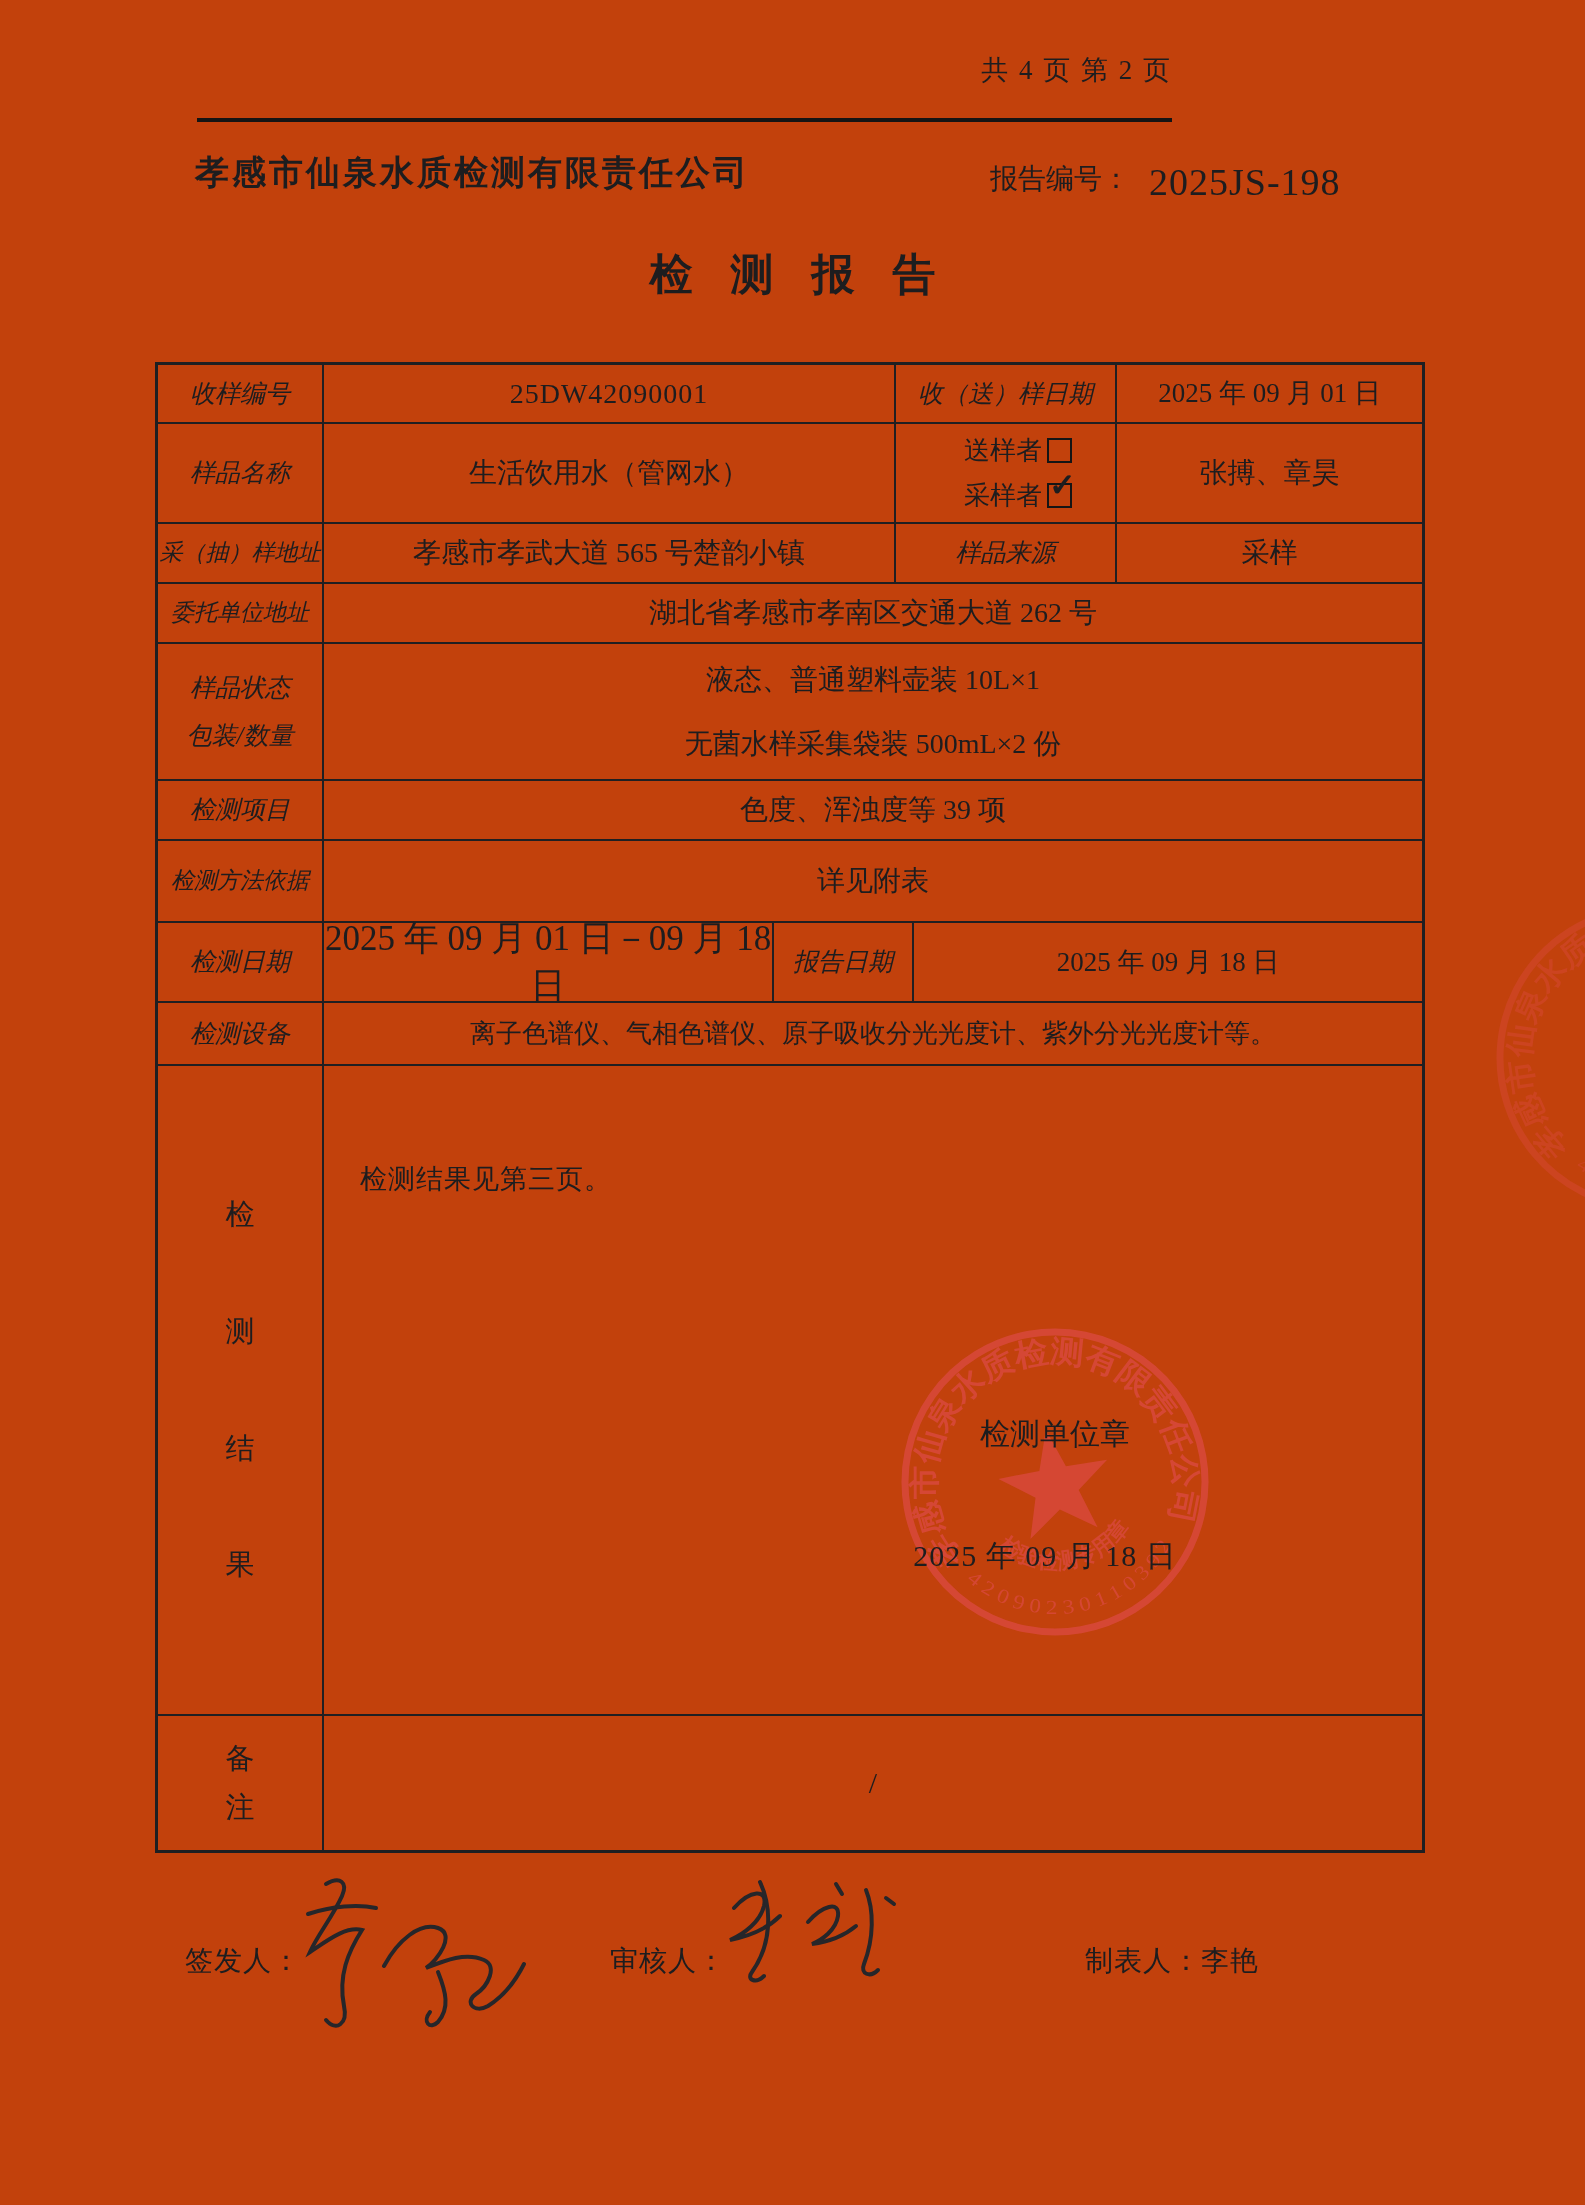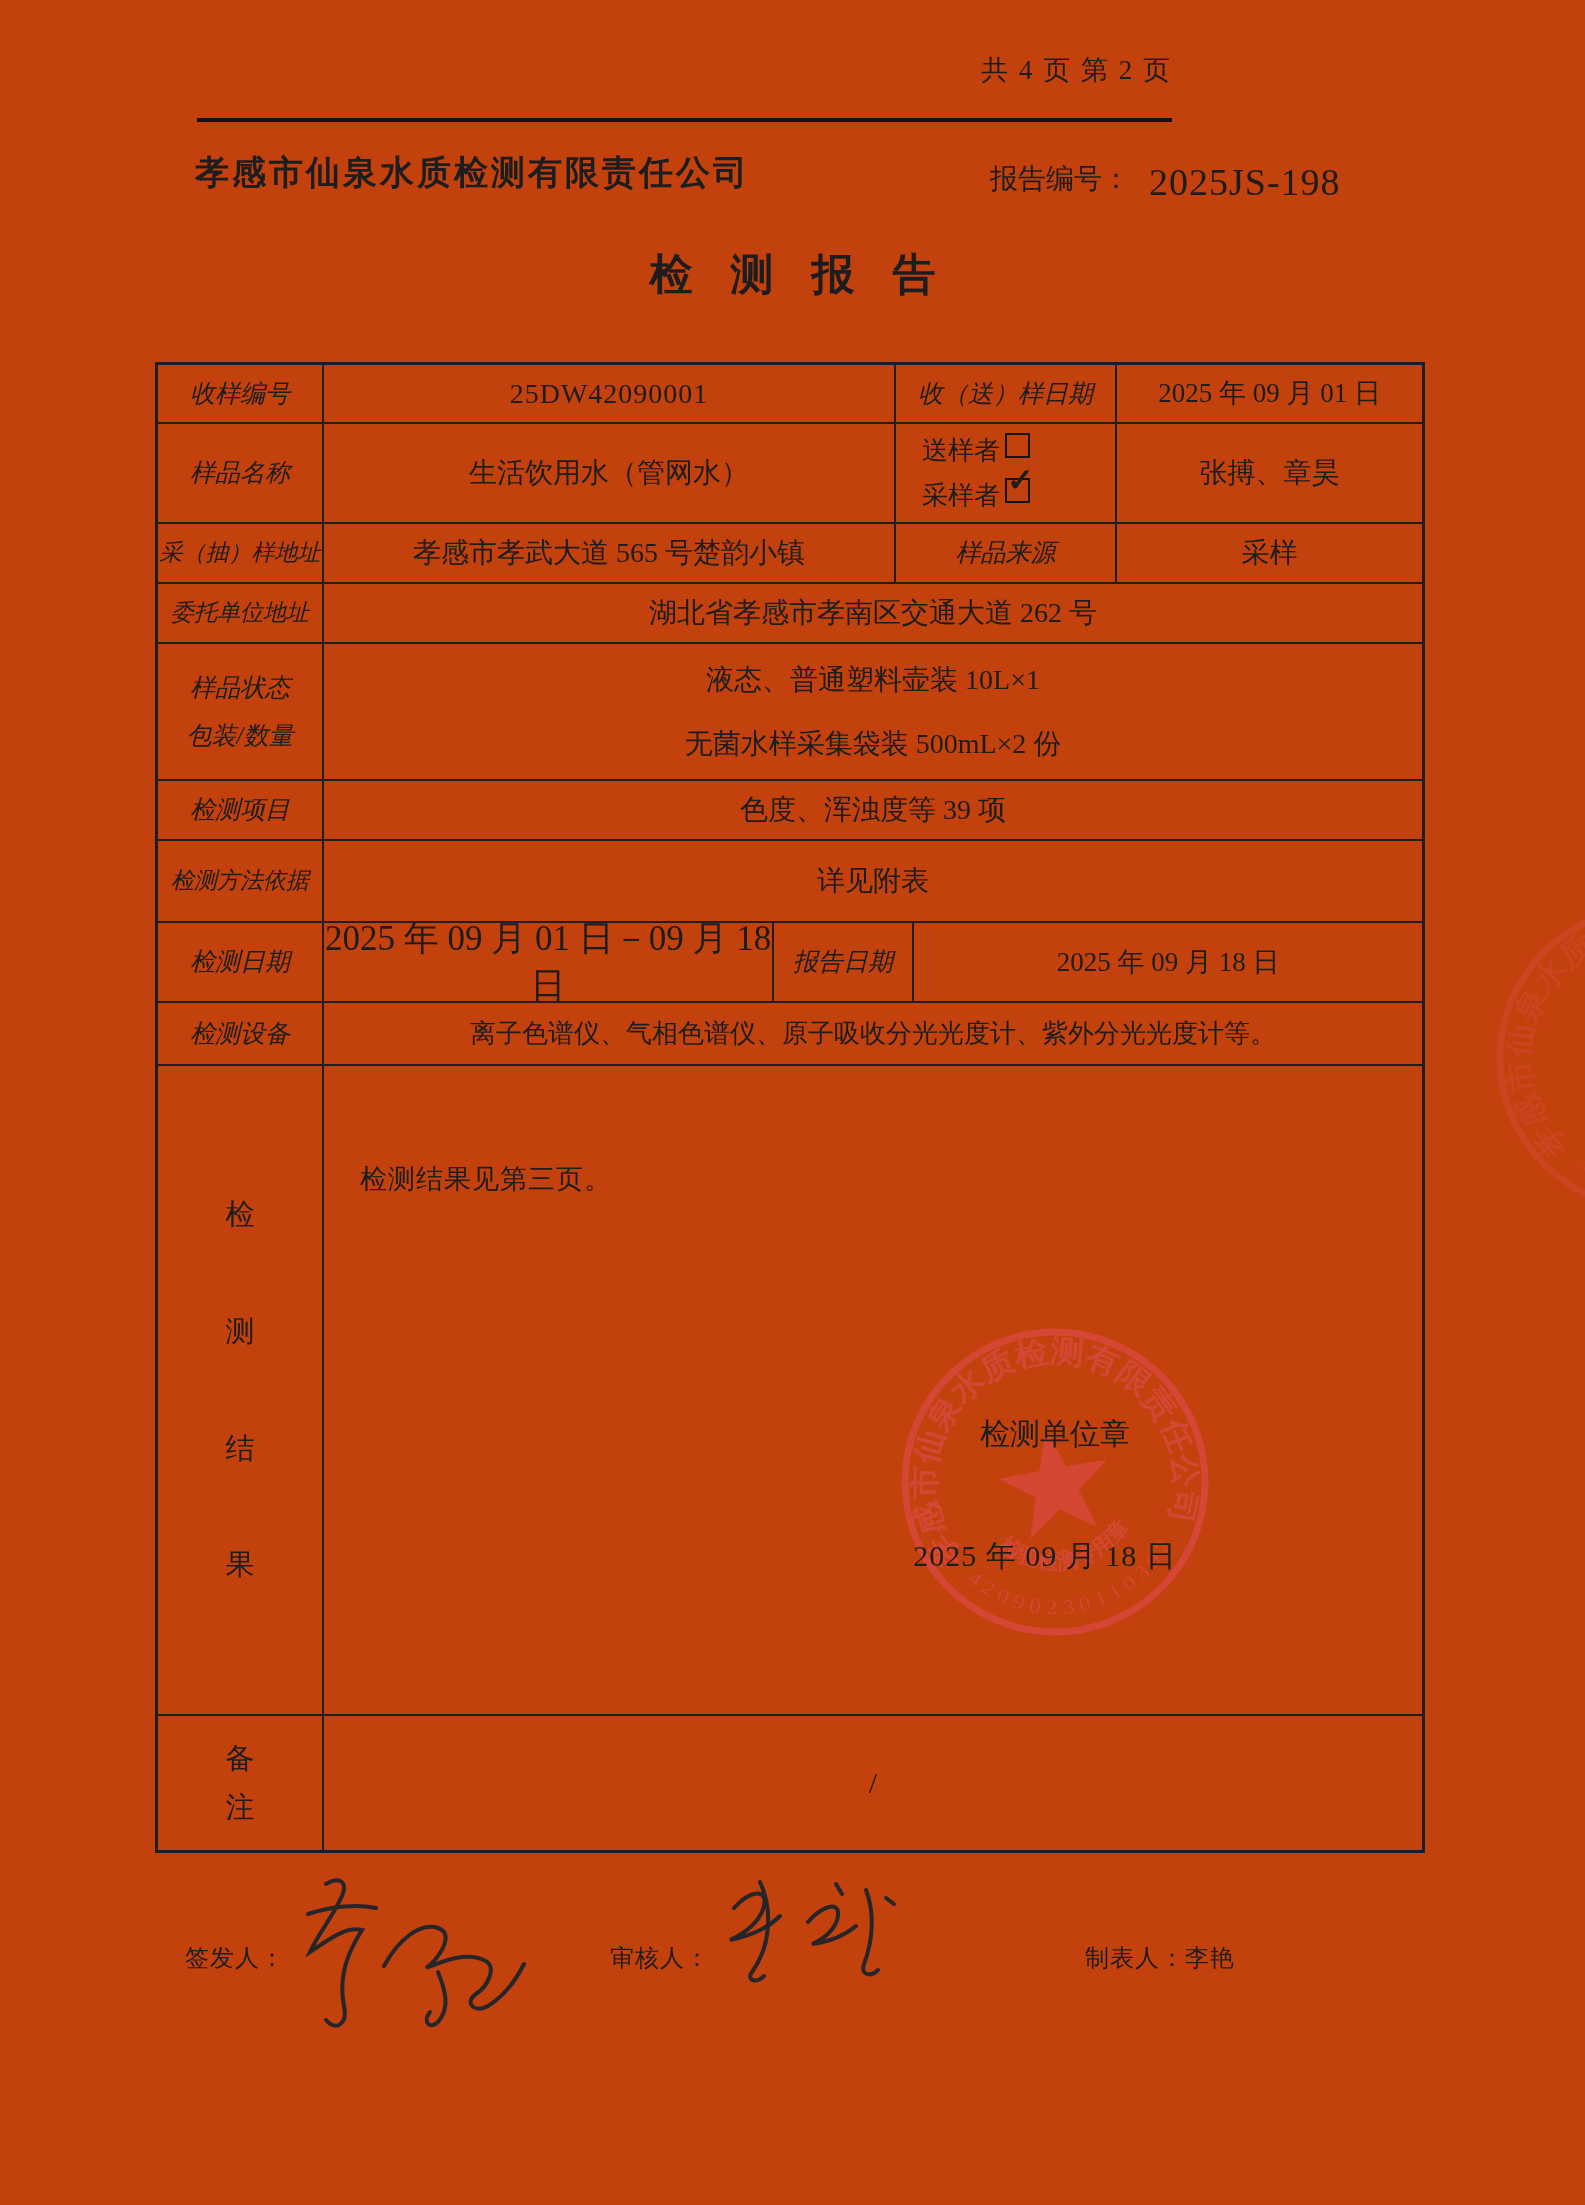--- a/index.html
+++ b/index.html
@@ -28,37 +28,37 @@
   .wa3{width:221px;flex:none;}
   .wb2{width:450px;flex:none;}
   .wb3{width:140px;flex:none;}
   .w-rest{flex:1;}
   .lbl{font-size:25px;letter-spacing:0;white-space:nowrap;font-style:italic;}
   .tight{font-size:23px;}
   .num{letter-spacing:1px;}
   .two-line{flex-direction:column;justify-content:center;gap:14px;}
   .chk{flex-direction:column;align-items:flex-start;justify-content:center;
     padding-left:26px;gap:10px;font-size:26px;}
-  .chkline{display:flex;align-items:flex-start;}
+  .chkline{display:flex;align-items:center;margin-left:42px;}
   .box{position:relative;width:21px;height:21px;border:2px solid #151515;margin-left:5px;display:inline-block;}
   .box .tick{position:absolute;left:0px;top:-16px;font-size:32px;font-style:normal;font-weight:700;line-height:1;}
   .vert{flex-direction:column;justify-content:space-evenly;padding:52px 0;font-size:29px;}
   .vert2{flex-direction:column;justify-content:space-evenly;padding:14px 0;font-size:29px;}
   .rel{position:relative;align-items:flex-start;justify-content:flex-start;}
   .result-text{position:absolute;top:95px;left:36px;font-size:27px;letter-spacing:1px;}
   .slash{font-size:30px;}
 
   
   .stamp{position:absolute;}
   .seal-overlay{position:absolute;width:340px;text-align:center;font-size:30px;z-index:5;}
   .ov1{left:885px;top:1414px;}
   .ov2{left:875px;top:1536px;letter-spacing:1px;}
 
   
-  .sig-label{font-size:24px;letter-spacing:1px;}
+  .sig-label{font-size:28px;letter-spacing:1px;}
   .f-issuer{left:185px;top:1942px;}
   .f-reviewer{left:610px;top:1942px;}
   .f-preparer{left:1085px;top:1942px;display:flex;}
   .sig-svg{position:absolute;z-index:4;}
 </style>
 </head>
 <body>
 
 <div class="page">
 

